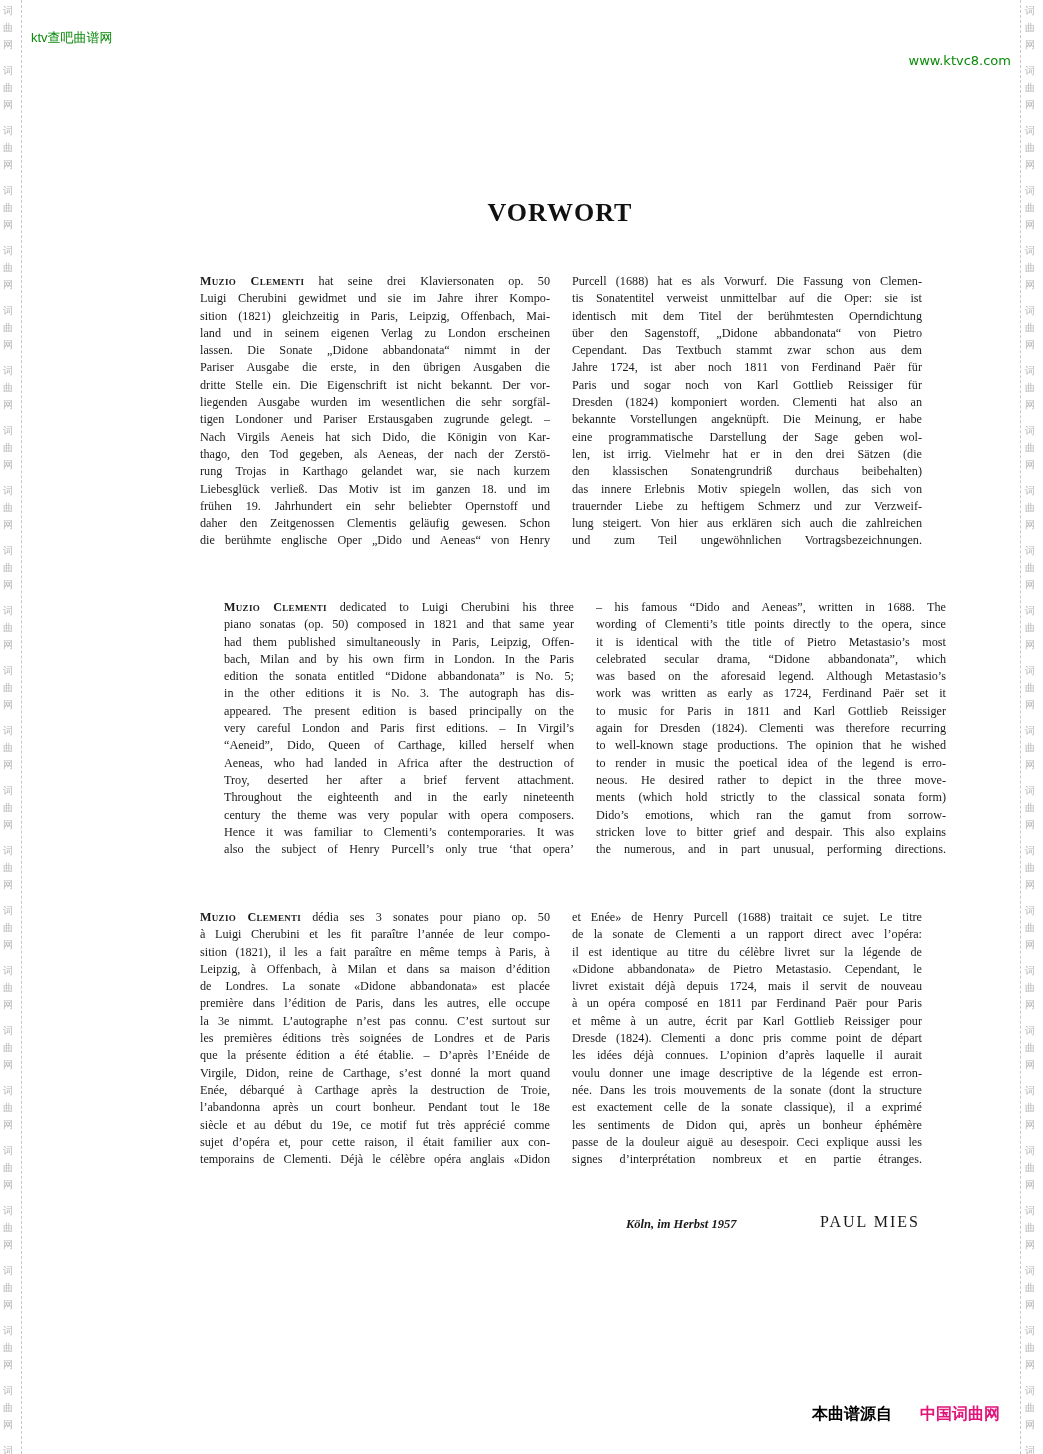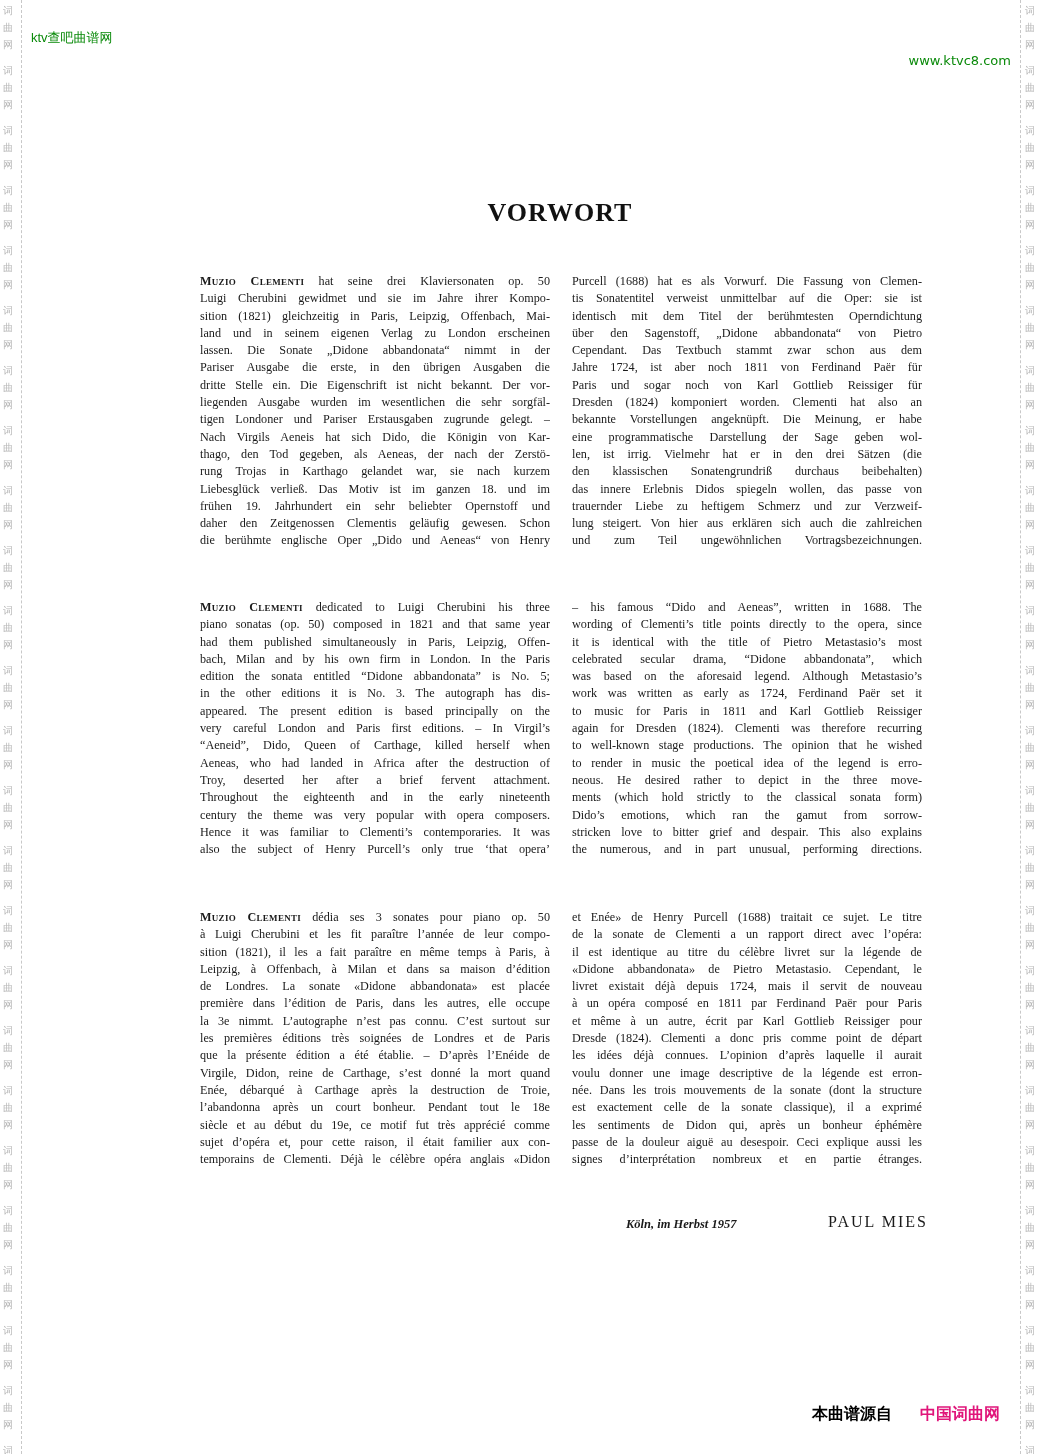--- a/index.html
+++ b/index.html
@@ -17,21 +17,21 @@
   .site-right { position:absolute; right:32px; top:29px; font-family:"DejaVu Sans", sans-serif; font-size:13px; color:#0a8a0a;margin-top:24px; }
 
   .title { position:absolute; left:0; width:1120px; top:198px; text-align:center; font-size:26px; font-weight:bold; letter-spacing:1px; color:#111; }
 
   .section { position:absolute; left:200px; width:722px; display:flex; justify-content:space-between; }
   .col { width:350px; font-size:12.2px; line-height:17.3px; text-align:justify; text-align-last:justify; }
   .col .line { display:block; text-align:justify; text-align-last:justify; white-space:nowrap; overflow:hidden; }
   .sc { font-variant:small-caps; font-weight:bold; letter-spacing:0.3px; }
 
   .sig-place { position:absolute; left:626px; top:1217px; font-style:italic; font-weight:bold; font-size:12.5px; }
-  .sig-name { position:absolute; left:820px; top:1213px; font-size:16px; letter-spacing:2px;margin-left:8px; }
+  .sig-name { position:absolute; left:820px; top:1213px; font-size:16px; letter-spacing:2px; }
 
   .footer-src { position:absolute; left:812px; top:1404px; font-family:"DejaVu Sans", sans-serif; font-weight:bold; font-size:16px; color:#000; }
   .footer-brand { position:absolute; left:920px; top:1404px; font-family:Liberation Serif, serif; font-weight:bold; font-size:16px; color:#e0157a; }
 </style>
 </head>
 <body>
 
 <div class="margin-col margin-left">
   <div class="dash"></div>
   <div id="wm-left">
@@ -319,28 +319,28 @@
       <span class="line">identisch mit dem Titel der berühmtesten Operndichtung</span>
       <span class="line">über den Sagenstoff, „Didone abbandonata“ von Pietro</span>
       <span class="line">Cependant. Das Textbuch stammt zwar schon aus dem</span>
       <span class="line">Jahre 1724, ist aber noch 1811 von Ferdinand Paër für</span>
       <span class="line">Paris und sogar noch von Karl Gottlieb Reissiger für</span>
       <span class="line">Dresden (1824) komponiert worden. Clementi hat also an</span>
       <span class="line">bekannte Vorstellungen angeknüpft. Die Meinung, er habe</span>
       <span class="line">eine programmatische Darstellung der Sage geben wol-</span>
       <span class="line">len, ist irrig. Vielmehr hat er in den drei Sätzen (die</span>
       <span class="line">den klassischen Sonatengrundriß durchaus beibehalten)</span>
-      <span class="line">das innere Erlebnis Didos spiegeln wollen, das passe von</span>
+      <span class="line">das innere Erlebnis Motiv spiegeln wollen, das sich von</span>
       <span class="line">trauernder Liebe zu heftigem Schmerz und zur Verzweif-</span>
       <span class="line">lung steigert. Von hier aus erklären sich auch die zahlreichen</span>
       <span class="line">und zum Teil ungewöhnlichen Vortragsbezeichnungen.</span>
     </div>
 </div>
 
-<div class="section" style="top:599px;">
+<div class="section" style="top:599px;margin-left:24px;">
   <div class="col">
       <span class="line"><span class="sc">Muzio Clementi</span> dedicated to Luigi Cherubini his three</span>
       <span class="line">piano sonatas (op. 50) composed in 1821 and that same year</span>
       <span class="line">had them published simultaneously in Paris, Leipzig, Offen-</span>
       <span class="line">bach, Milan and by his own firm in London. In the Paris</span>
       <span class="line">edition the sonata entitled “Didone abbandonata” is No. 5;</span>
       <span class="line">in the other editions it is No. 3. The autograph has dis-</span>
       <span class="line">appeared. The present edition is based principally on the</span>
       <span class="line">very careful London and Paris first editions. – In Virgil’s</span>
       <span class="line">“Aeneid”, Dido, Queen of Carthage, killed herself when</span>

